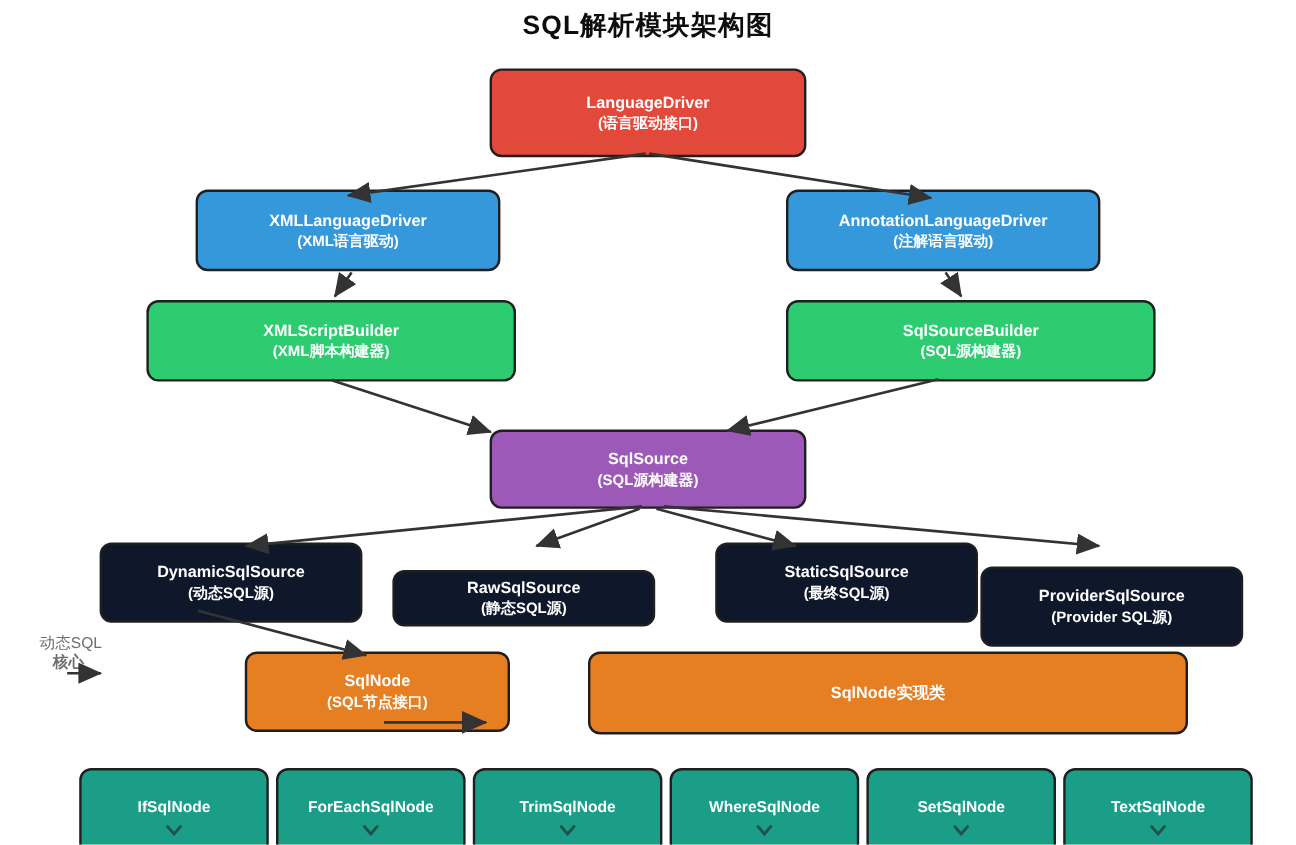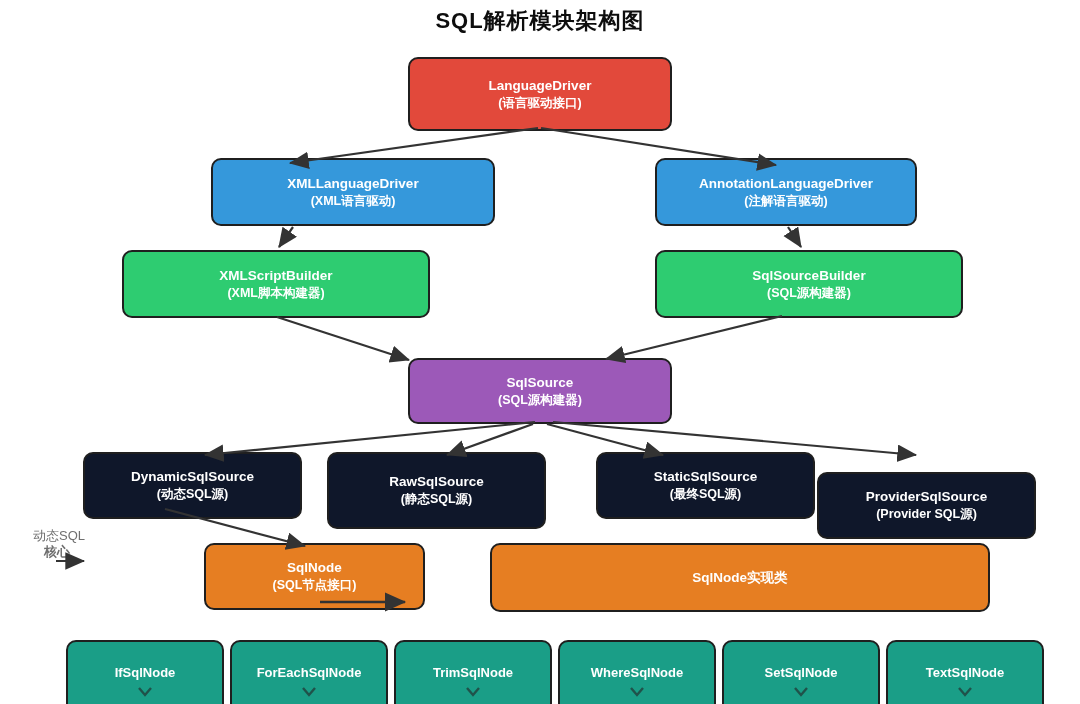--- a/index.html
+++ b/index.html
@@ -1,19 +1,18 @@
 <!DOCTYPE html>
 <html><head>
 <meta charset="utf-8">
 <style>
   html,body{margin:0;padding:0;background:#fff;}
   #canvas{
     position:relative;width:1080px;height:704px;overflow:hidden;background:#ffffff;
     font-family:"Liberation Sans","DejaVu Sans",sans-serif;
-    border-radius:21px;
   }
   .title{
     position:absolute;top:6px;left:0;width:100%;text-align:center;
     font-size:22px;font-weight:bold;color:#0d0d0d;letter-spacing:1px;
   }
   .box{
     position:absolute;box-sizing:border-box;border:2.5px solid #1f1f1f;border-radius:10px;
     display:flex;flex-direction:column;align-items:center;justify-content:center;
     color:#ffffff;text-align:center;z-index:1;
   }
@@ -31,27 +30,27 @@
   .chev{margin-top:5px;}
   .sidenote{
     position:absolute;left:24px;top:528px;width:70px;text-align:center;
     font-size:13px;line-height:16px;color:#6f6f6f;z-index:1;
   }
   .sidenote .sn2{padding-left:6px;text-align:left;margin-left:14px;font-weight:bold;}
   #edges{position:absolute;left:0;top:0;z-index:5;pointer-events:none;}
 
   
   #b-language-driver            {left:408px;top:57px; width:264px;height:74px;}
-  #b-xml-language-driver        {left:163px;top:158px;width:284px;height:68px;margin-left:48px;}
+  #b-xml-language-driver        {left:163px;top:158px;width:254px;height:68px;}
   #b-annotation-language-driver {left:655px;top:158px;width:262px;height:68px;}
   #b-xml-script-builder         {left:122px;top:250px;width:308px;height:68px;}
   #b-sql-source-builder         {left:655px;top:250px;width:308px;height:68px;}
   #b-sql-source                 {left:408px;top:358px;width:264px;height:66px;}
   #b-dynamic-sql-source         {left:83px; top:452px;width:219px;height:67px;}
-  #b-raw-sql-source             {left:327px;top:452px;width:219px;height:77px;}
+  #b-raw-sql-source             {left:327px;top:475px;width:219px;height:47px;}
   #b-static-sql-source          {left:572px;top:452px;width:219px;height:67px;margin-left:24px;}
   #b-provider-sql-source        {left:817px;top:452px;width:219px;height:67px;margin-top:20px;}
   #b-sql-node                   {left:204px;top:543px;width:221px;height:67px;}
   #b-sql-node-impl              {left:490px;top:543px;width:500px;height:69px;}
   #b-if-sql-node       {left:66px; top:640px;width:158px;height:78px;}
   #b-foreach-sql-node  {left:230px;top:640px;width:158px;height:78px;}
   #b-trim-sql-node     {left:394px;top:640px;width:158px;height:78px;}
   #b-where-sql-node    {left:558px;top:640px;width:158px;height:78px;}
   #b-set-sql-node      {left:722px;top:640px;width:158px;height:78px;}
   #b-text-sql-node     {left:886px;top:640px;width:158px;height:78px;}

